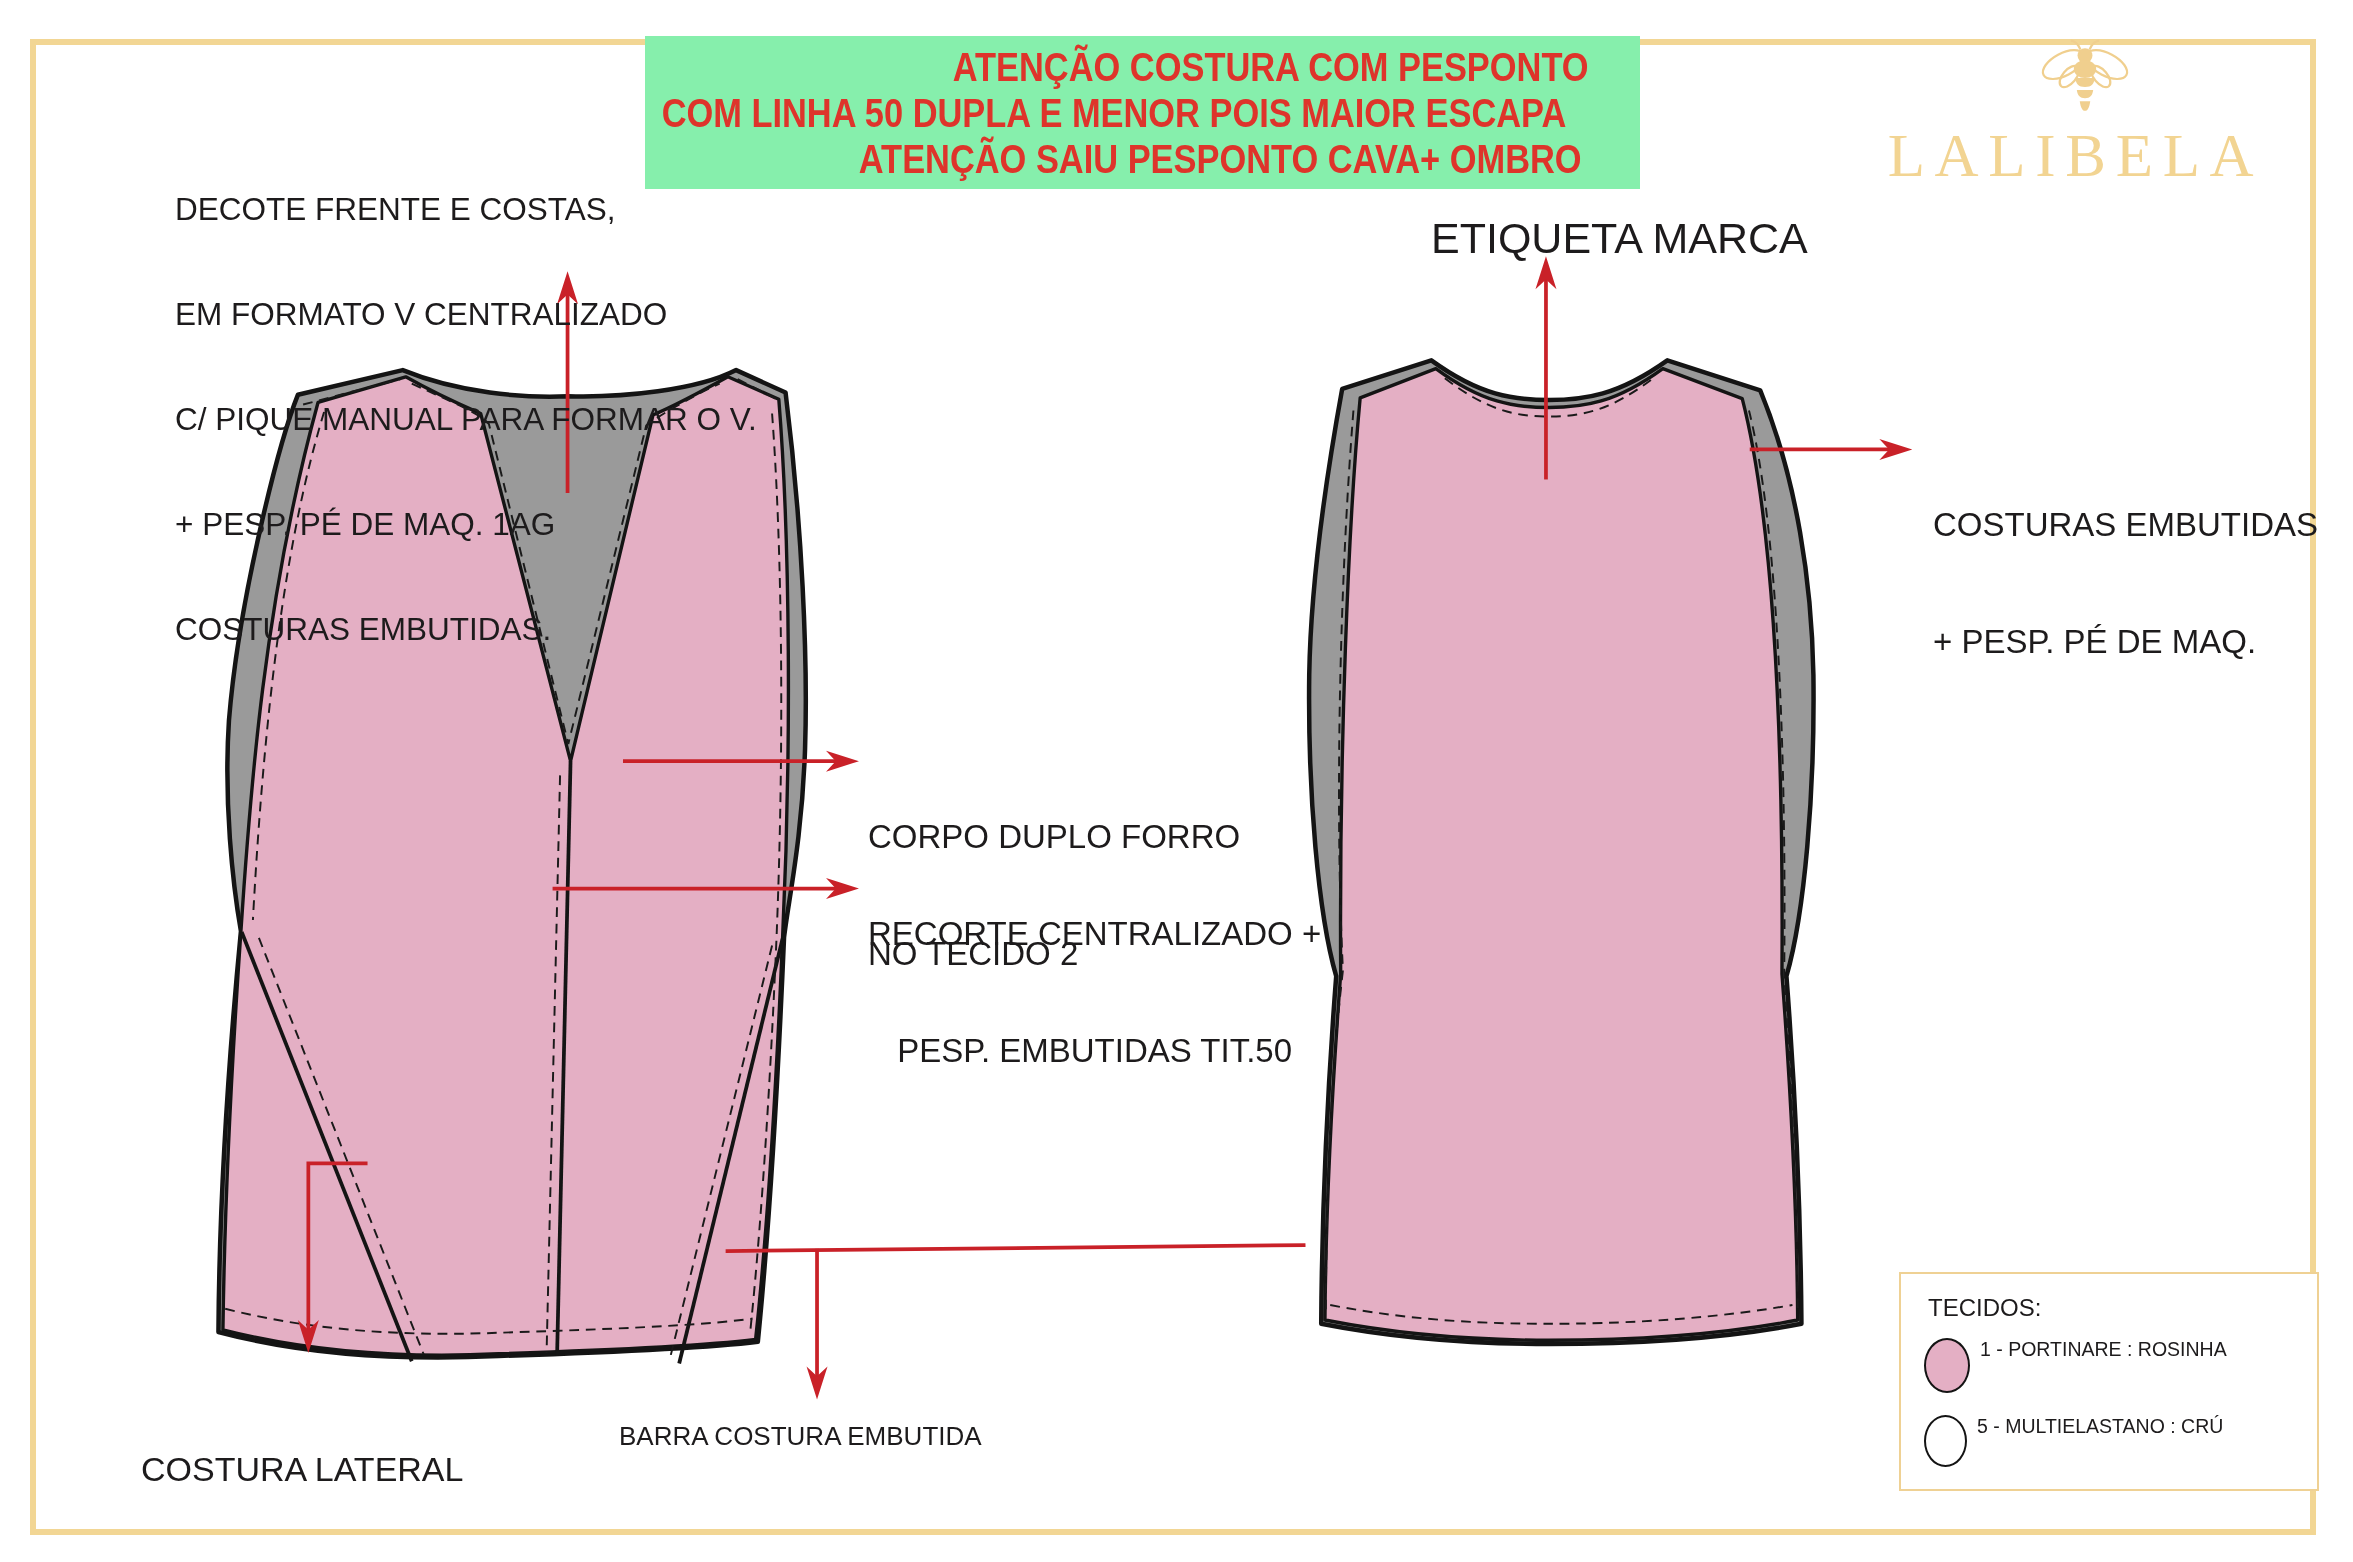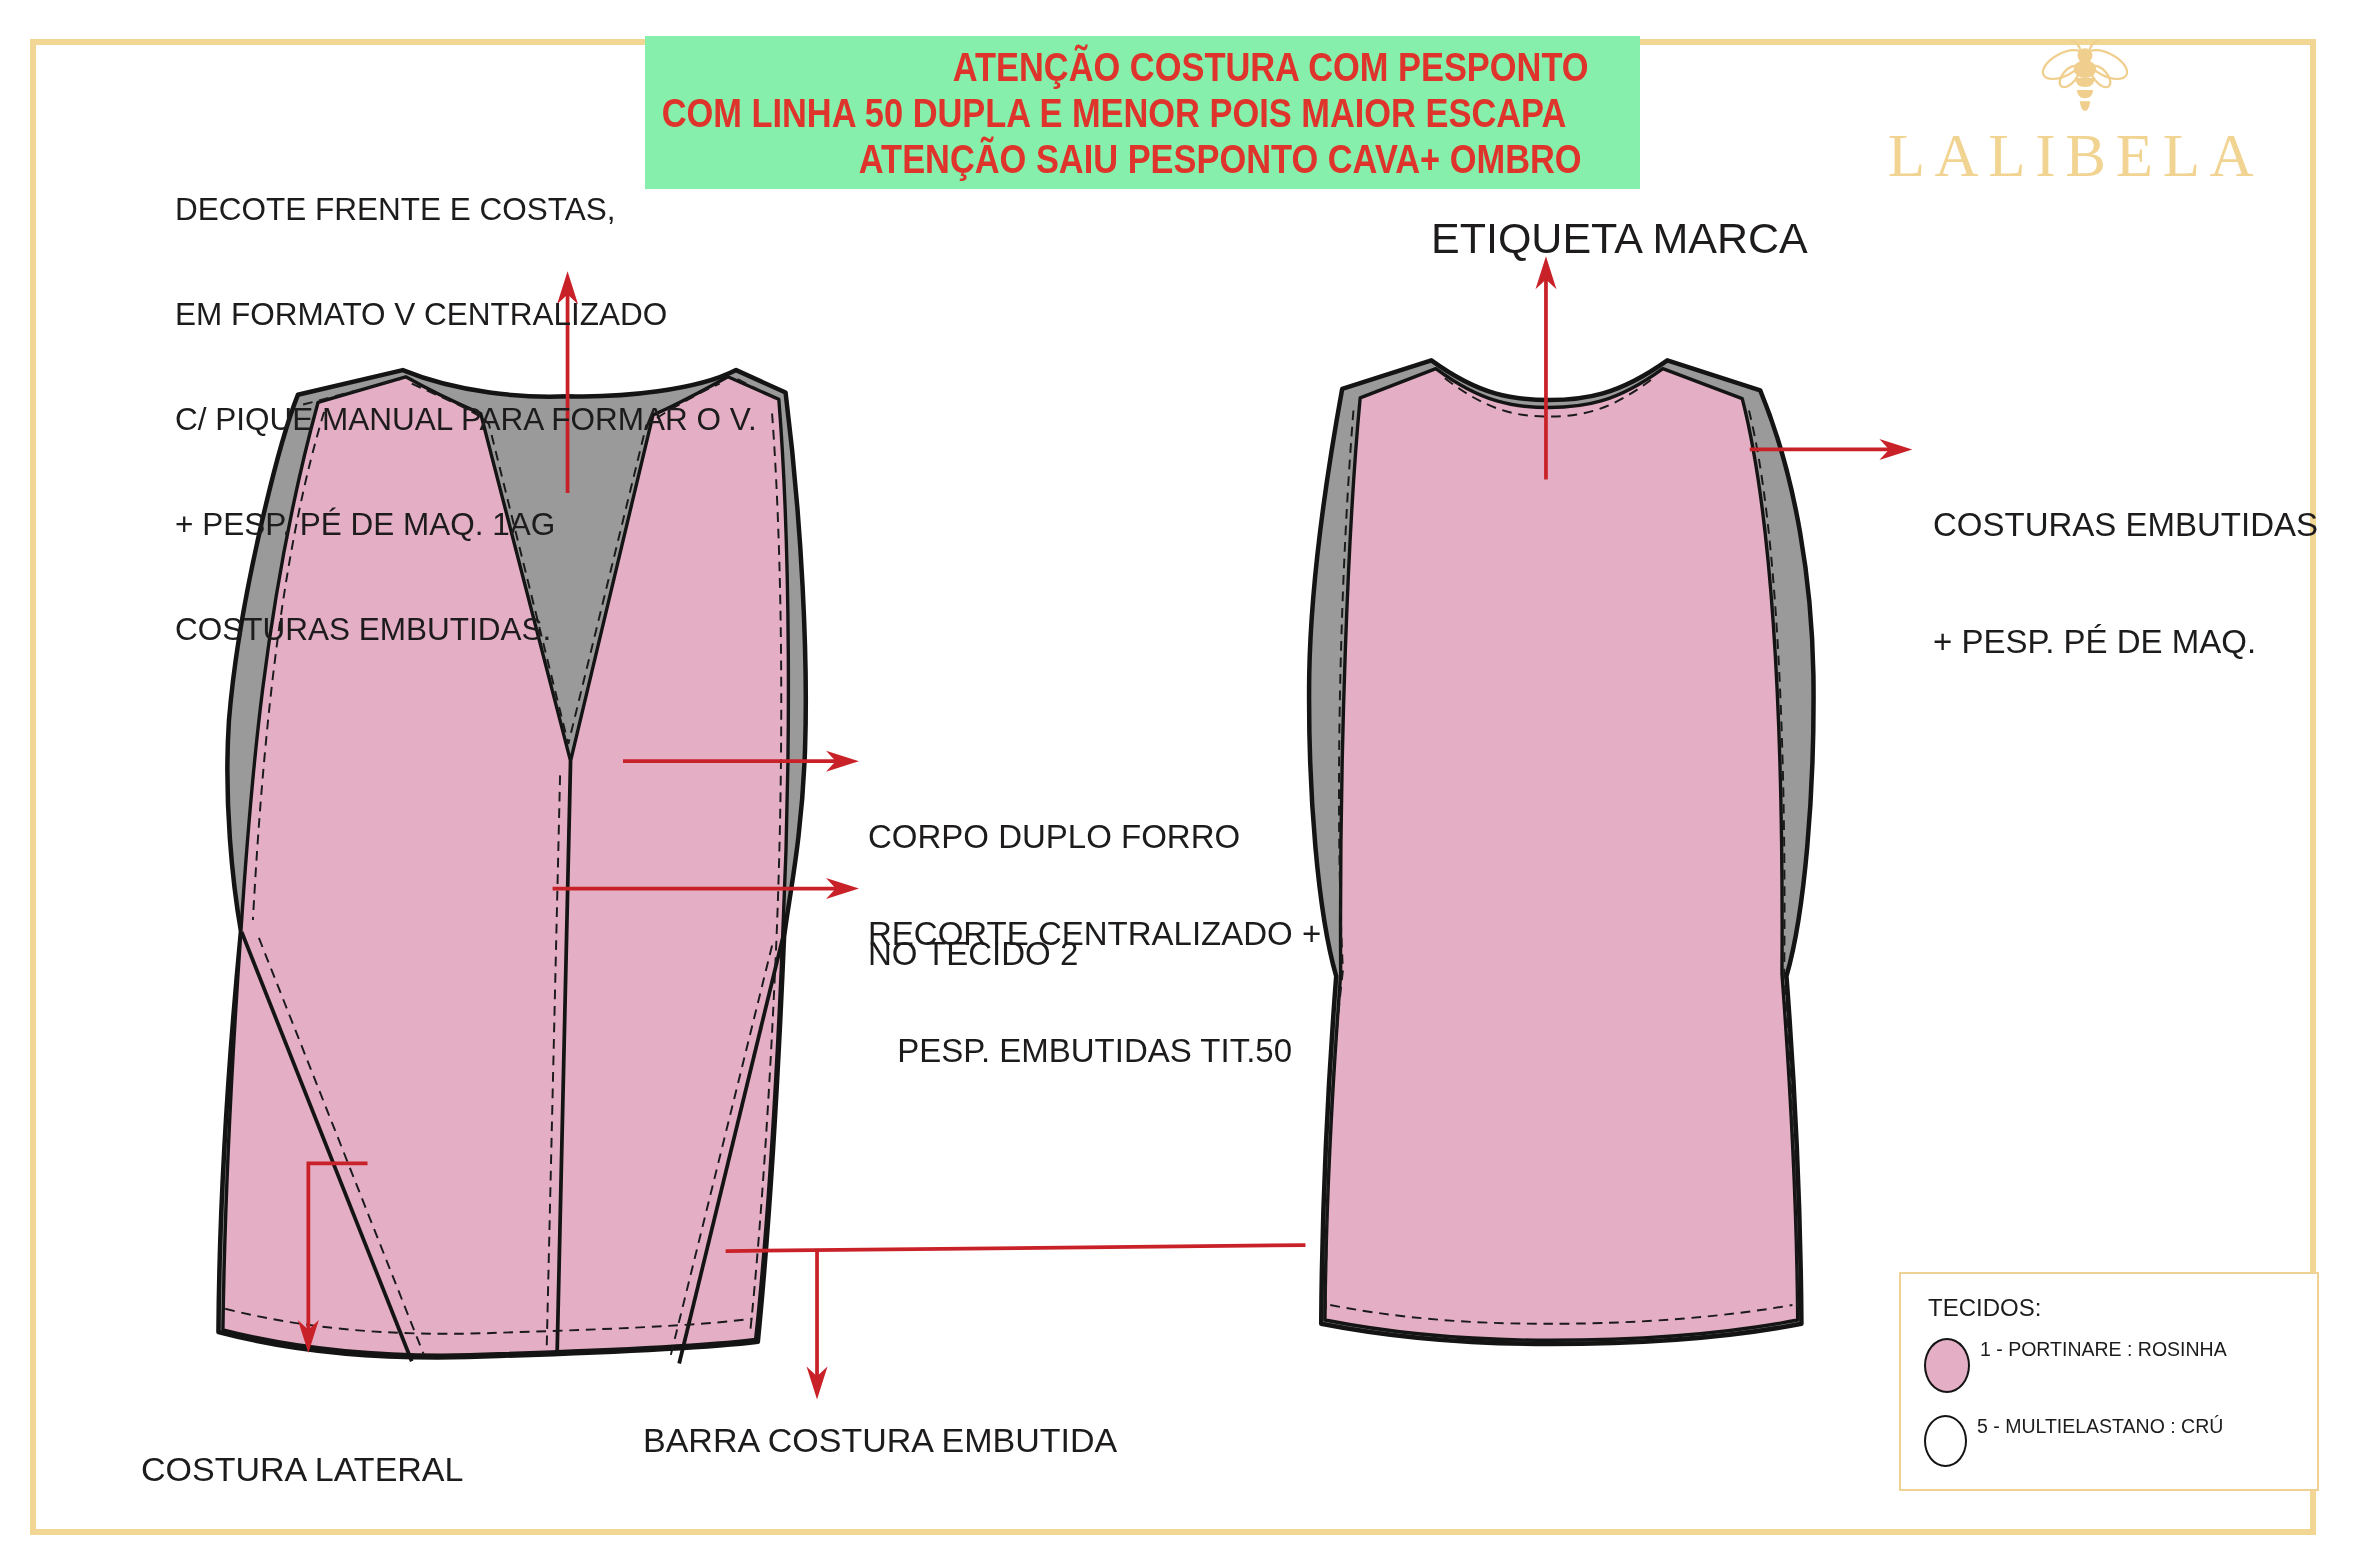--- a/index.html
+++ b/index.html
@@ -13,21 +13,21 @@
           display:flex;flex-direction:column;align-items:flex-end;justify-content:center;}
   .banner-line{font-weight:bold;font-size:40px;line-height:46px;color:#DE342B;
                transform:scaleX(.86);transform-origin:center;white-space:pre;}
   .label{position:absolute;white-space:pre;}
   .lbl-neckline{left:175px;top:122px;font-size:31.5px;line-height:35px;}
   .lbl-etiqueta{left:1431px;top:214px;font-size:43px;}
   .lbl-inset{left:1933px;top:427px;font-size:33px;line-height:39px;}
   .lbl-corpo{left:868px;top:739px;font-size:33px;line-height:39px;}
   .lbl-recorte{left:868px;top:836px;font-size:33px;line-height:39px;text-align:center;}
   .lbl-lateral{left:141px;top:1367px;font-size:34px;line-height:41px;}
-  .lbl-barra{left:643px;top:1421px;font-size:34px;}
+  .lbl-barra{left:619px;top:1421px;font-size:26px;}
   .logo-text{position:absolute;left:1873px;top:121px;width:405px;text-align:center;
              font-family:"Liberation Serif",serif;font-size:61px;letter-spacing:9.7px;color:#F2D492;}
   .bee{position:absolute;left:2035px;top:39px;width:100px;height:81px;}
   .legend{position:absolute;left:1899px;top:1272px;width:420px;height:219px;background:#ffffff;
           border:2.2px solid #EFD194;box-sizing:border-box;}
   .legend-title{position:absolute;left:27px;top:19.5px;font-size:24px;}
   .legend-item{position:absolute;left:22.5px;display:flex;align-items:flex-start;gap:10.5px;}
   .legend-item.row1{top:64px;}
   .legend-item.row2{top:141px;}
   .swatch{border:2.2px solid #141414;border-radius:50%;box-sizing:border-box;}

